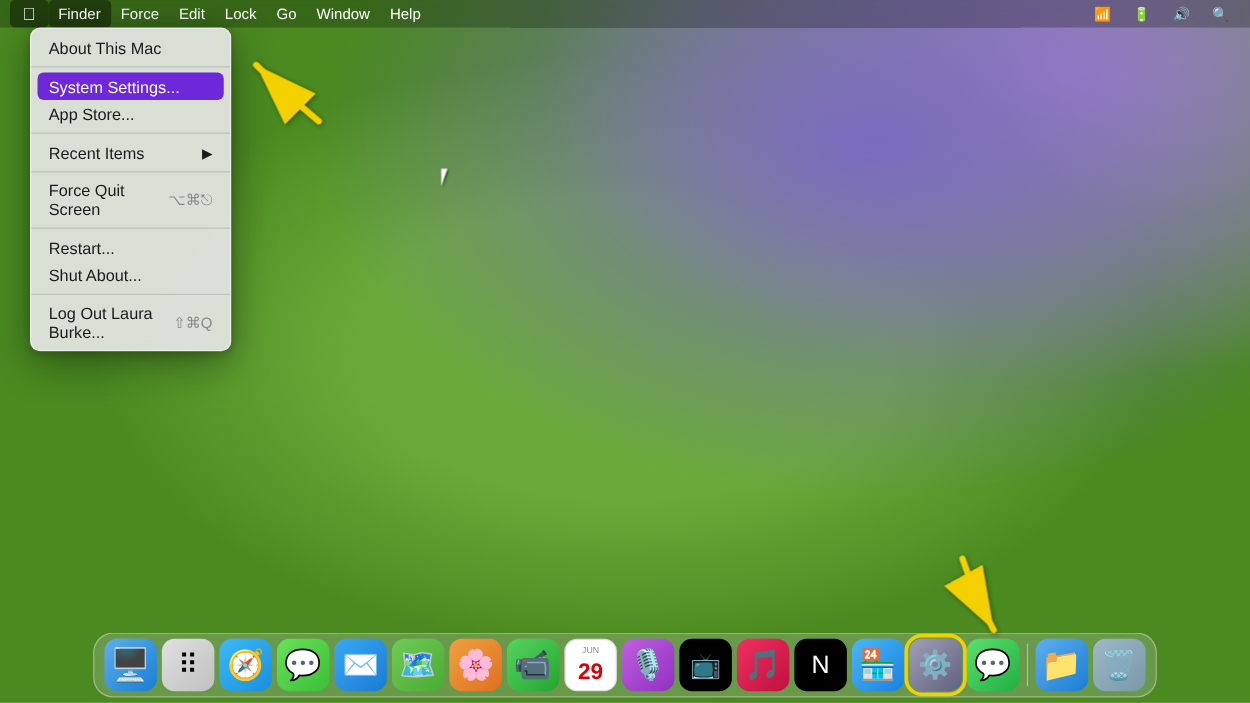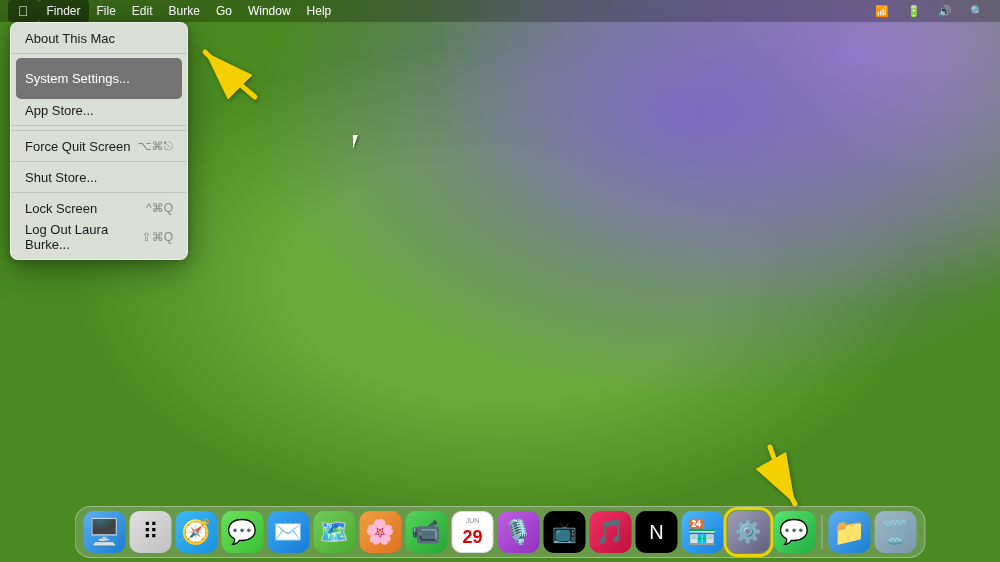--- a/index.html
+++ b/index.html
@@ -76,22 +76,22 @@
     }
 
     .menubar-right .menubar-item {
       font-size: 11px;
     }
 
     
     .apple-menu {
       position: absolute;
       top: 22px;
-      left: 10px;
-      width: 178px;
+      left: 24px;
+      width: 161px;
       background: rgba(230, 230, 230, 0.92);
       backdrop-filter: blur(40px);
       border-radius: 8px;
       box-shadow: 0 8px 32px rgba(0,0,0,0.4), 0 2px 8px rgba(0,0,0,0.2);
       z-index: 200;
       padding: 4px 0;
       border: 1px solid rgba(255,255,255,0.5);
     }
 
     .menu-item {
@@ -99,25 +99,25 @@
       align-items: center;
       padding: 3px 14px;
       font-size: 13px;
       color: #1a1a1a;
       cursor: default;
       position: relative;
       min-height: 22px;
     }
 
     .menu-item.highlighted {
-      background: #737373;
+      background: #6d28d9;
       color: white;
       border-radius: 5px;
       margin: 0 5px;
-      padding: 13px 9px;
+      padding: 3px 9px;
     }
 
     .menu-item .shortcut {
       margin-left: auto;
       font-size: 12px;
       color: #888;
       display: flex;
       align-items: center;
       gap: 1px;
     }
@@ -249,23 +249,23 @@
   </style>
 </head>
 <body>
 
 <div class="wallpaper"></div>
 
 <div class="menubar">
   <div class="menubar-left">
     <div class="menubar-item apple active"></div>
     <div class="menubar-item active">Finder</div>
-    <div class="menubar-item">File</div>
+    <div class="menubar-item">Force</div>
     <div class="menubar-item">Edit</div>
-    <div class="menubar-item">Burke</div>
+    <div class="menubar-item">Lock</div>
     <div class="menubar-item">Go</div>
     <div class="menubar-item">Window</div>
     <div class="menubar-item">Help</div>
   </div>
   <div class="menubar-right">
     <div class="menubar-item">📶</div>
     <div class="menubar-item">🔋</div>
     <div class="menubar-item">🔊</div>
     <div class="menubar-item">🔍</div>
   </div>
@@ -282,42 +282,45 @@
   <div class="menu-item highlighted">
     <span>System Settings...</span>
   </div>
 
   <div class="menu-item">
     <span>App Store...</span>
   </div>
 
   <div class="menu-separator"></div>
 
+  <div class="menu-item">
+    <span>Recent Items</span>
+    <span class="arrow">▶</span>
+  </div>
 
   <div class="menu-separator"></div>
 
   <div class="menu-item">
     <span>Force Quit Screen</span>
     <span class="shortcut">⌥⌘⎋</span>
   </div>
 
   <div class="menu-separator"></div>
 
 
-
-  <div class="menu-item">
-    <span>Shut Store...</span>
+  <div class="menu-item">
+    <span>Restart...</span>
+  </div>
+
+  <div class="menu-item">
+    <span>Shut About...</span>
   </div>
 
   <div class="menu-separator"></div>
 
-  <div class="menu-item">
-    <span>Lock Screen</span>
-    <span class="shortcut">^⌘Q</span>
-  </div>
 
   <div class="menu-item">
     <span>Log Out Laura Burke...</span>
     <span class="shortcut">⇧⌘Q</span>
   </div>
 
 </div>
 
 <div class="arrow-annotation-top">
   <svg class="yellow-arrow" width="70" height="60" viewBox="0 0 70 60">

